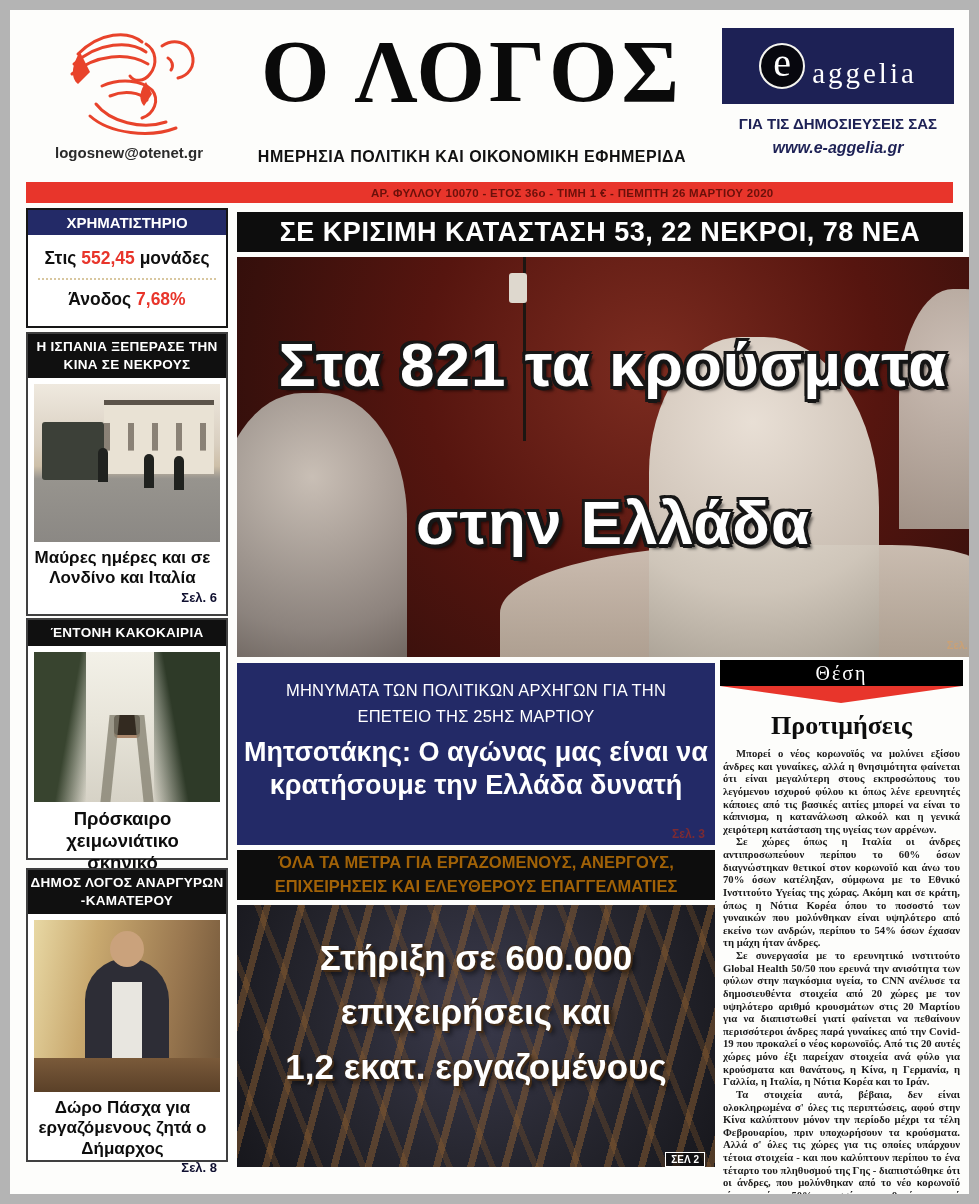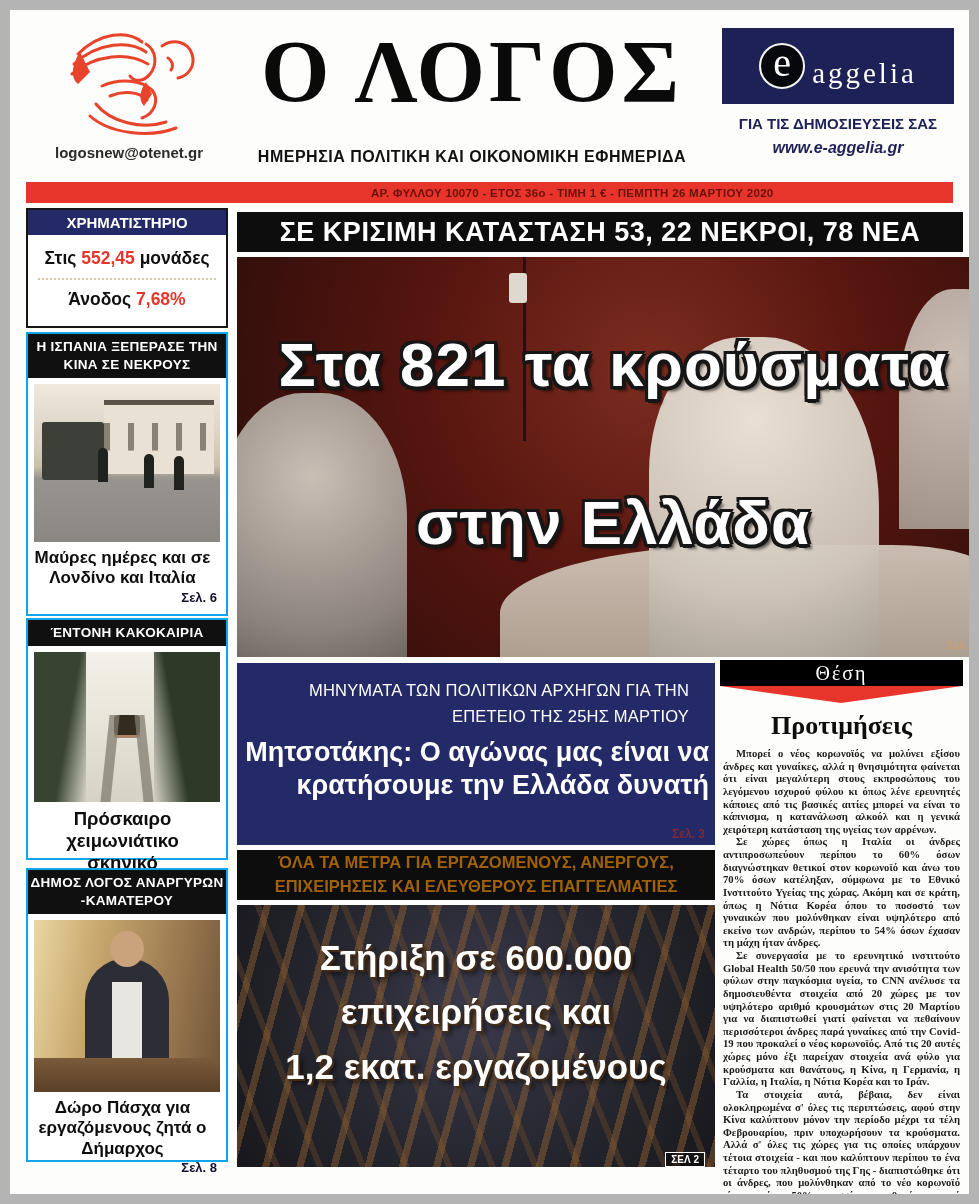--- a/index.html
+++ b/index.html
@@ -23,21 +23,21 @@
               display:flex; align-items:center; justify-content:center; padding-bottom:6px; }
   .ad-name { color:#fff; font-family:"Liberation Serif", serif; font-size:29px; letter-spacing:3px; margin-top:14px; }
   .ad-tagline { margin-top:11px; font-weight:bold; font-size:15px; color:#1d2155; }
   .ad-url { margin-top:7px; font-weight:bold; font-style:italic; font-size:16px; color:#1d2155; }
 
   .issue-bar { position:absolute; left:16px; top:172px; width:927px; height:21px; background:#e8352b;
                display:flex; align-items:center; }
   .issue-bar span { margin-left:345px; font-weight:bold; font-size:11.5px; color:#6b100a; letter-spacing:.3px; }
 
   
-  .sbox { position:absolute; left:16px; width:202px; border:2px solid #0ea5e9; background:#fff; }
+  .sbox { position:absolute; left:16px; width:202px; border:2px solid #404040; background:#fff; }
   .sbox-header { background:#101010; color:#fff; font-weight:bold; font-size:13.5px;
                  text-align:center; padding:4px 2px; line-height:1.35; letter-spacing:.3px; }
   .stocks { top:198px; height:120px; border:2px solid #161616; }
   .stocks-header { background:#232a67; color:#fff; font-weight:bold; font-size:15px; text-align:center; padding:4px 16px; }
   .stocks-line { text-align:center; font-weight:bold; font-size:17.5px; color:#101010; margin-top:13px; }
   .stocks-line .val { color:#e8352b; }
   .stocks-divider { border-top:2px dotted #d8c7a0; margin:9px 10px; }
   .photo { margin:6px 6px 4px 6px; position:relative; overflow:hidden; }
   .scaption { text-align:center; font-weight:bold; font-size:17px; line-height:1.18; color:#0d0d0d; padding:2px 12px 0 3px; }
   .sref { text-align:right; font-weight:bold; font-size:13px; color:#101030; padding:1px 9px 4px 0; }
@@ -89,21 +89,21 @@
   .bed { position:absolute; right:0; bottom:-6%; width:65%; height:34%;
       background:linear-gradient(180deg,#d8cfc2,#b3a898); border-radius:50% 20% 0 0; opacity:.9; }
   .main-headline { position:absolute; width:100%; text-align:center; font-weight:bold; font-size:62px;
       color:#fff; letter-spacing:1px;
       text-shadow:-3px -3px 0 #161616, 3px -3px 0 #161616, -3px 3px 0 #161616, 3px 3px 0 #161616,
                   0 4px 0 #161616, 4px 0 0 #161616, 5px 5px 3px rgba(0,0,0,.55); }
   .mh1 { top:72px; } .mh2 { top:230px; }
   .main-photo-ref { position:absolute; right:12px; bottom:6px; font-weight:bold; font-size:11px; color:#caa176; }
 
   .politics-box { position:absolute; left:227px; top:653px; width:478px; height:182px; background:#232a67;
-      color:#fff; text-align:right; }
+      color:#fff; text-align:center; }
   .politics-kicker { padding:15px 26px 0 26px; font-size:16.5px; line-height:1.55; letter-spacing:.2px; }
   .politics-headline { margin-top:7px; font-weight:bold; font-size:27px; line-height:1.22; padding:0 6px; }
   .politics-ref { position:absolute; right:10px; bottom:4px; font-weight:bold; font-size:12px; color:#7c2b33; }
 
   .measures-bar { position:absolute; left:227px; top:840px; width:478px; height:50px; background:#0d0d0d;
       color:#a16207; font-weight:bold; font-size:16.5px; line-height:1.45; display:flex; align-items:center;
       justify-content:center; text-align:center; padding:0 8px; }
 
   .chairs-photo { position:absolute; left:227px; top:895px; width:478px; height:262px; overflow:hidden;
       background:

